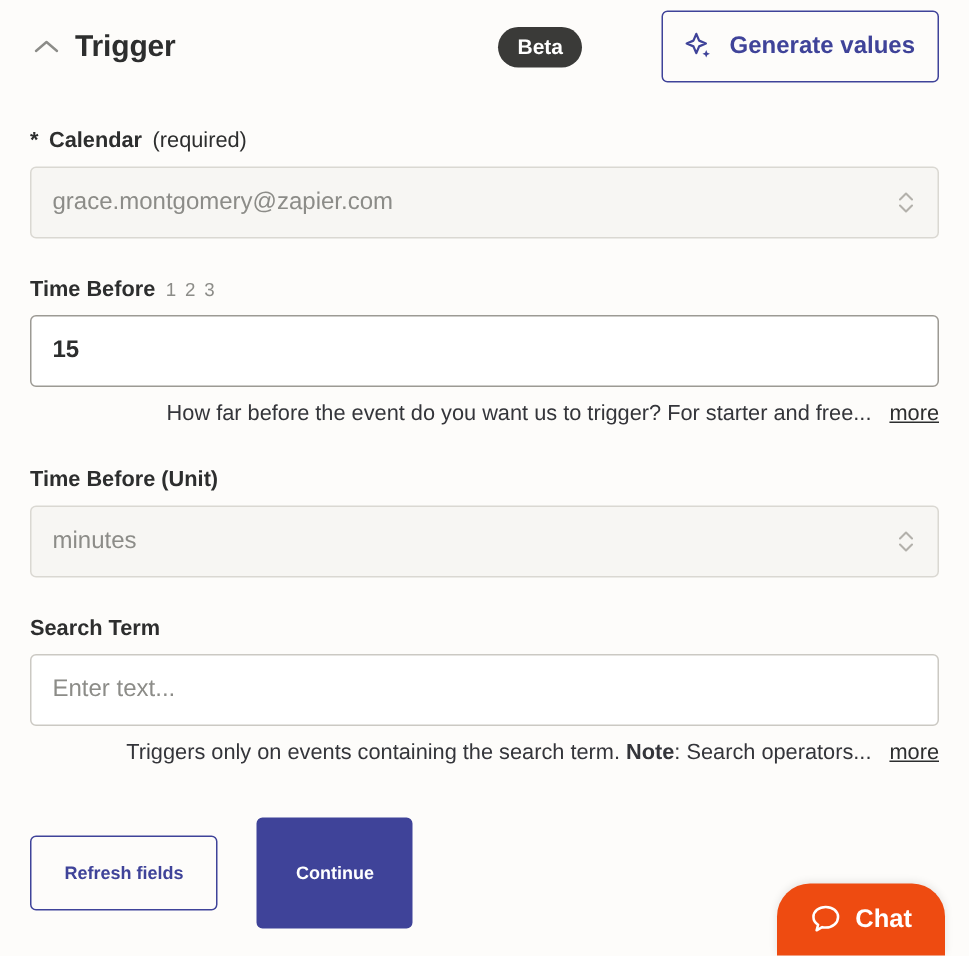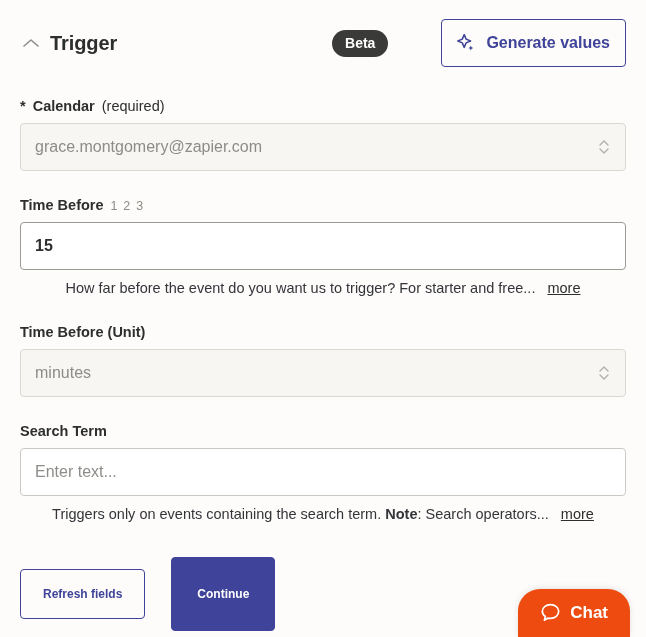--- a/index.html
+++ b/index.html
@@ -22,21 +22,21 @@
     box-sizing: border-box;
     padding: 0 20px;
     position: relative;
   }
 
   
   .header {
     display: flex;
     align-items: center;
     height: 58px;
-    padding-top: 14px;
+    padding-top: 2px;
   }
   .collapse-icon {
     width: 22px;
     height: 22px;
     flex: 0 0 auto;
     display: flex;
     align-items: center;
     justify-content: center;
     margin-right: 8px;
     cursor: pointer;
@@ -140,21 +140,21 @@
     font-weight: normal;
   }
   .control.text-input.placeholder-style .val {
     color: #8C8C88;
     font-weight: normal;
   }
 
   .help-row {
     display: flex;
     align-items: baseline;
-    justify-content: center;
+    justify-content: flex-end;
     gap: 12px;
     margin-top: 9px;
   }
   .help-text {
     font-size: 14.5px;
     color: #34353A;
     line-height: 1.3;
     white-space: nowrap;
     overflow: hidden;
   }

